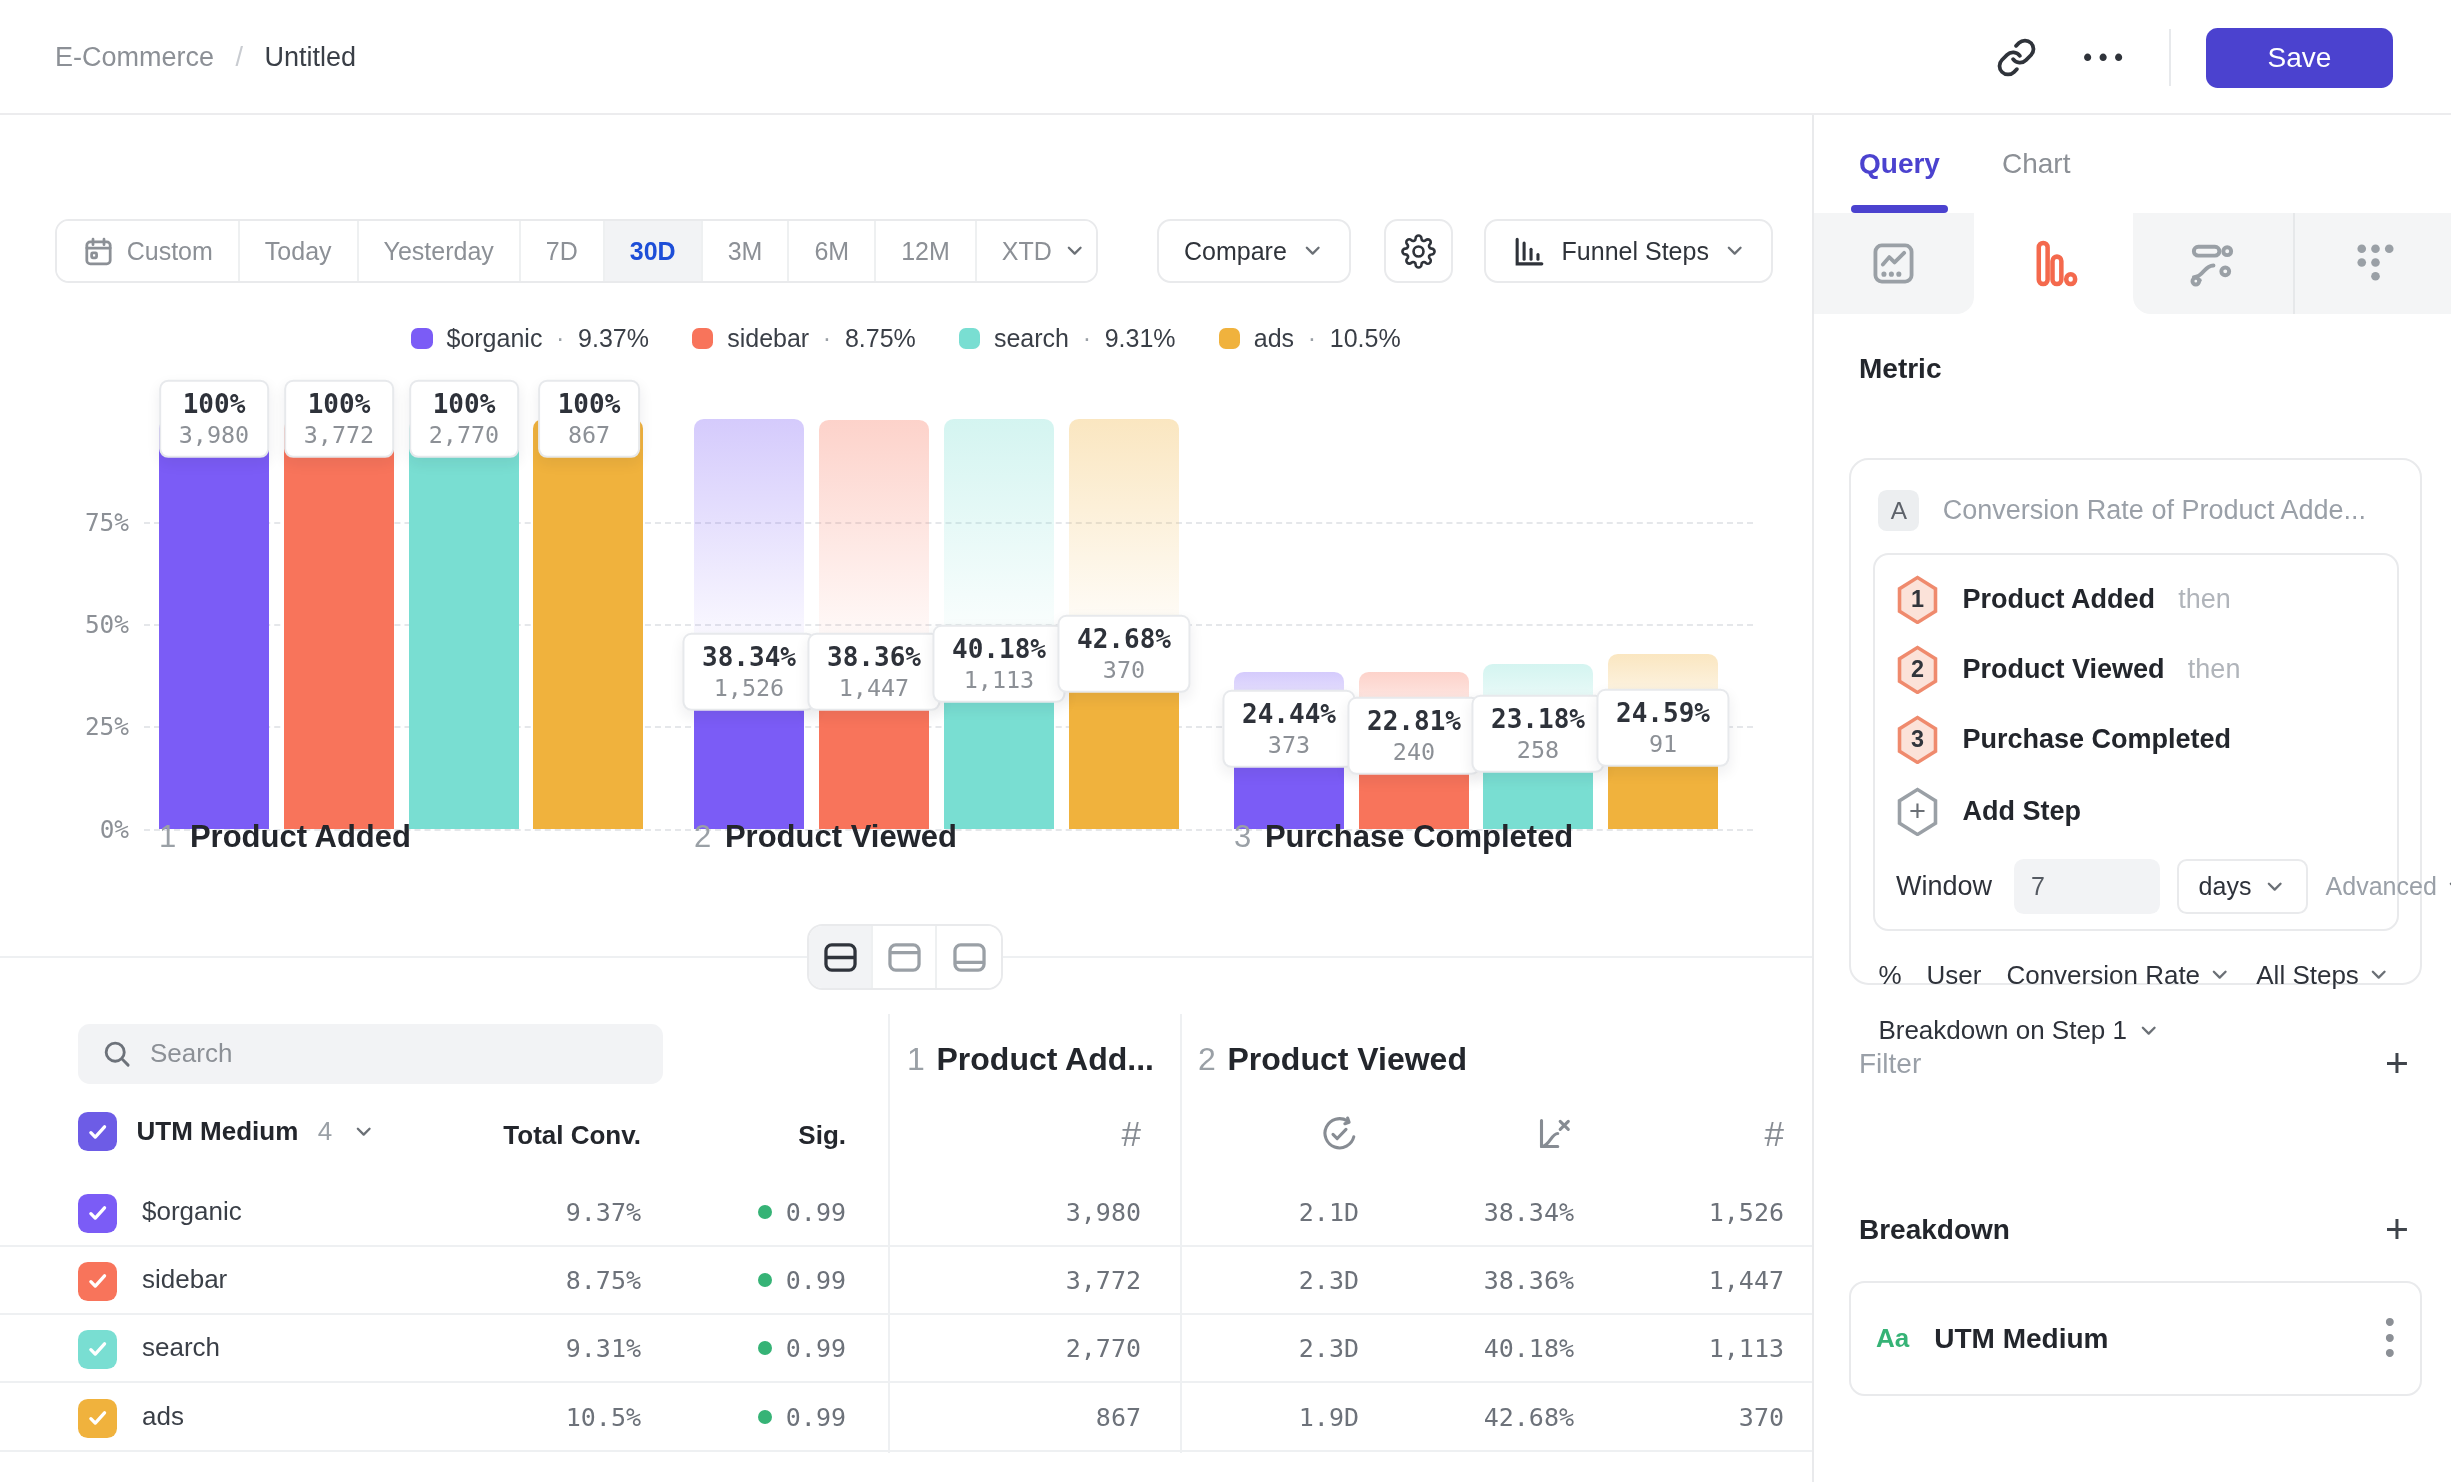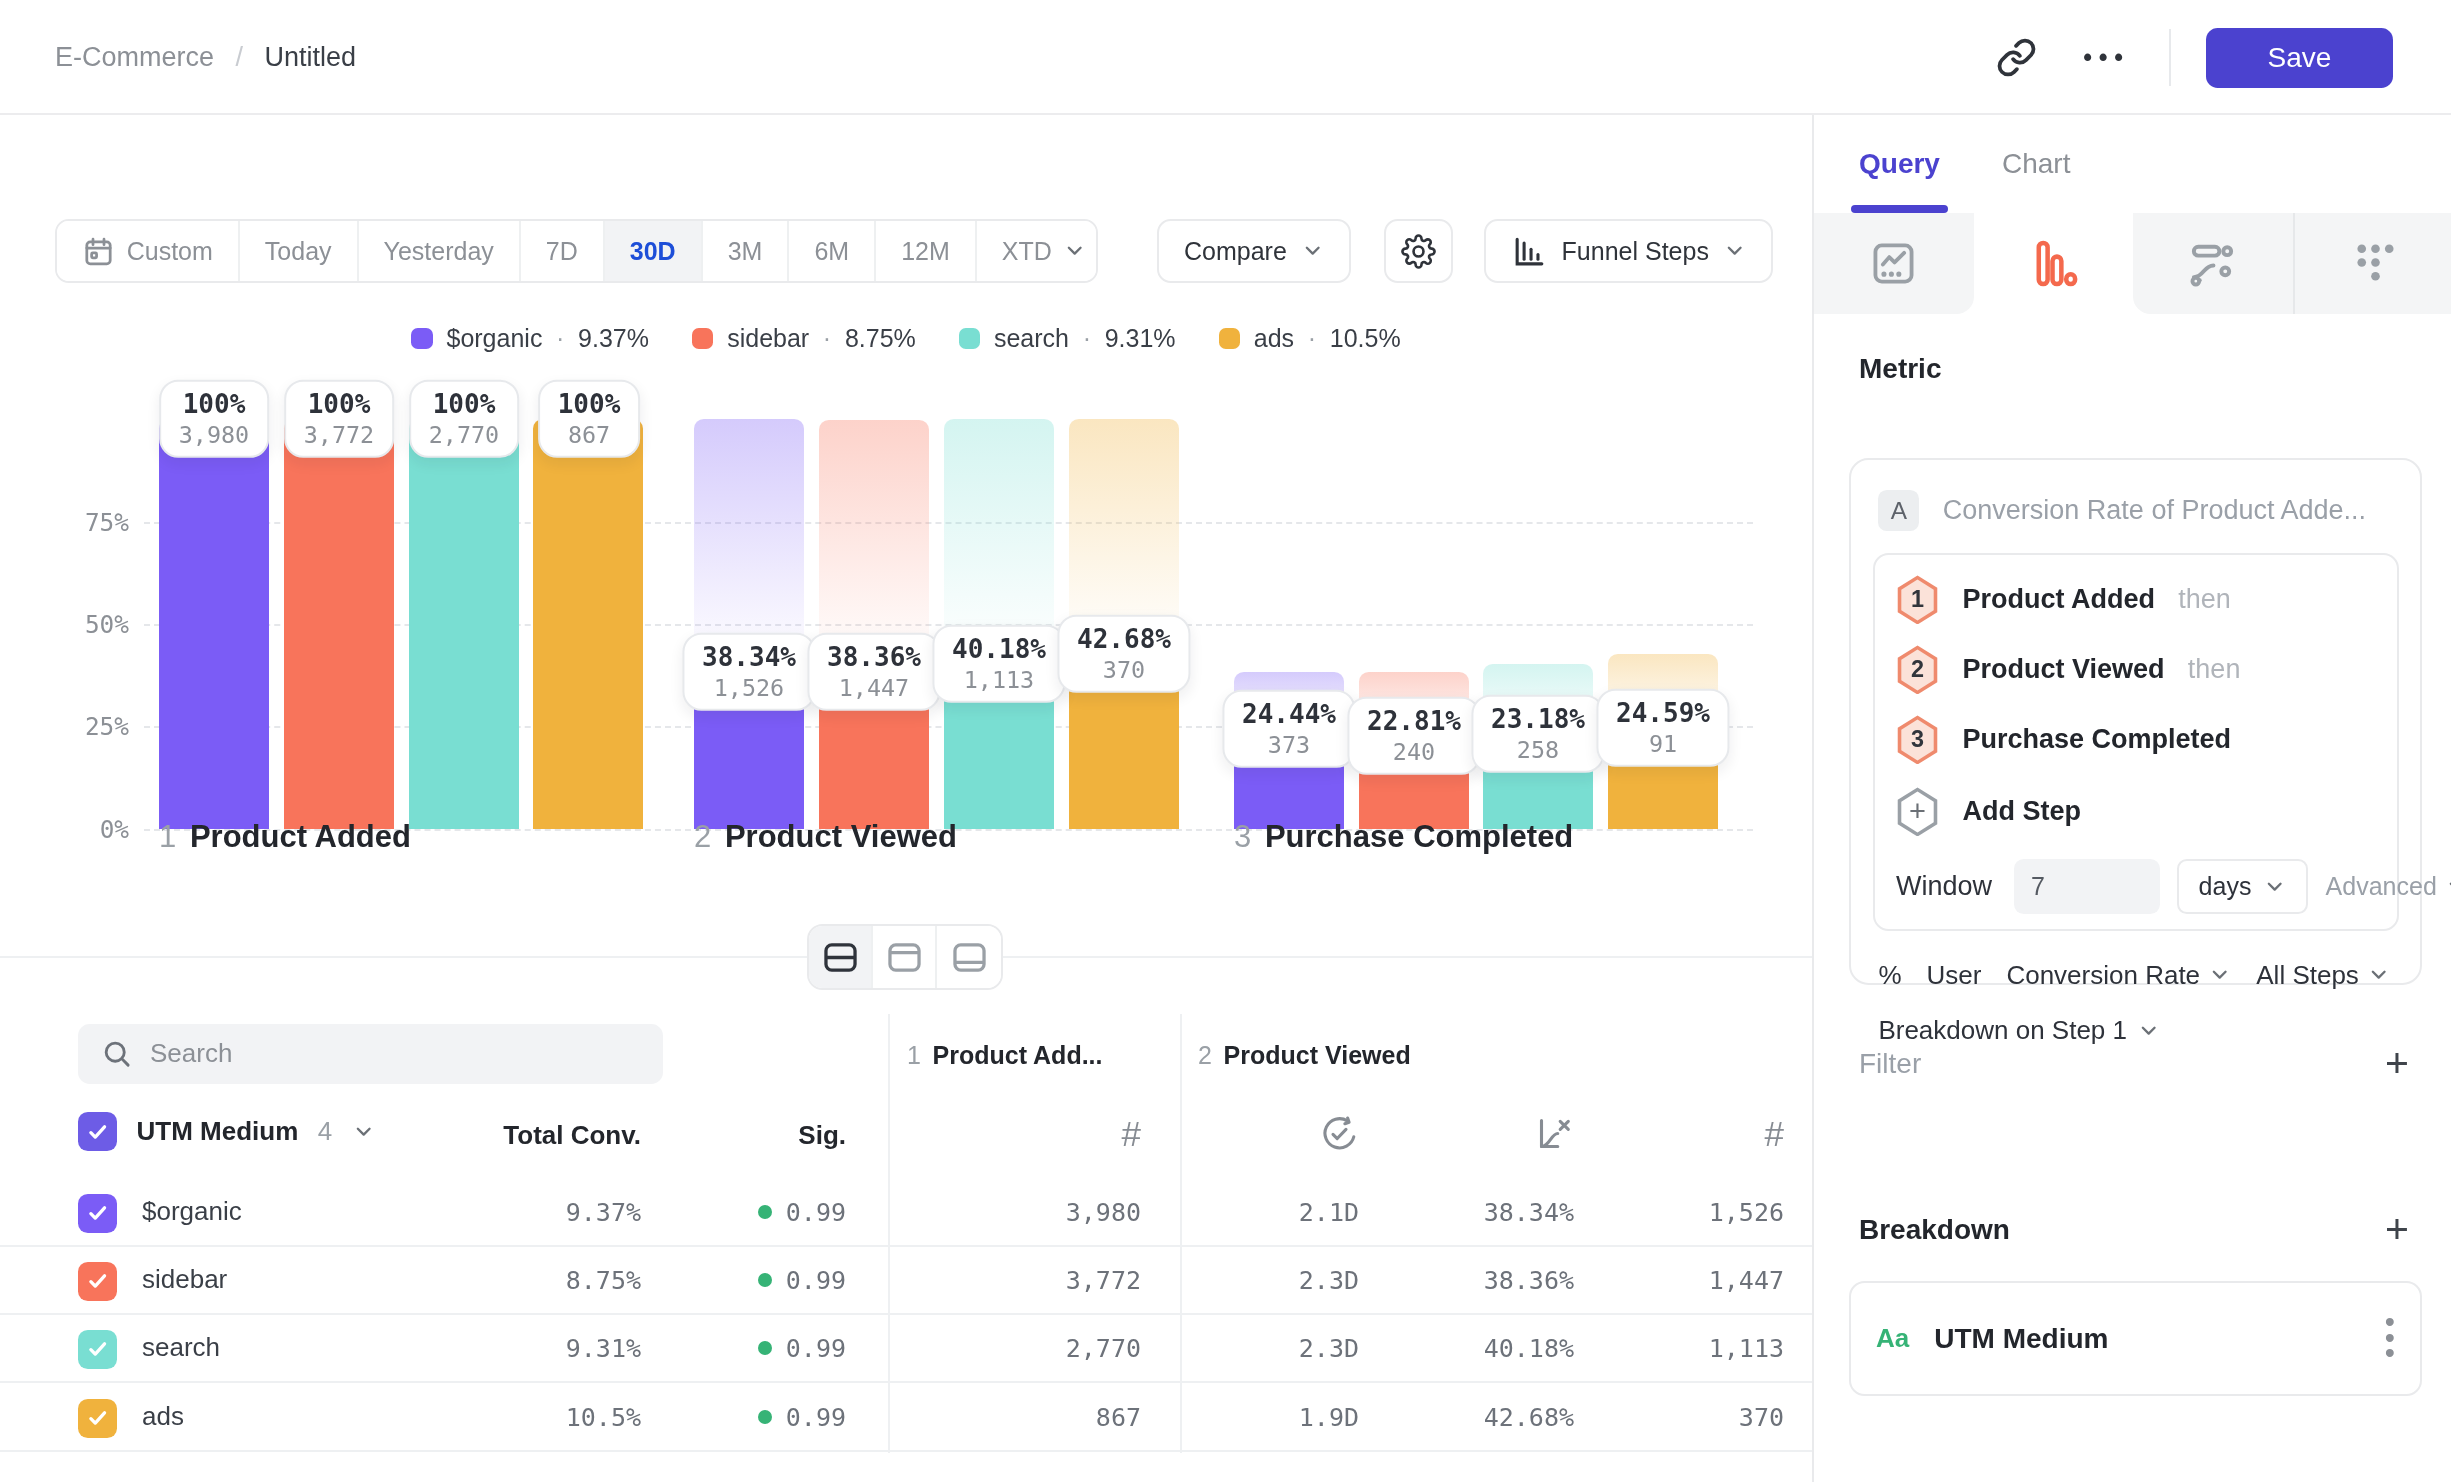--- a/index.html
+++ b/index.html
@@ -48,21 +48,21 @@
   
   .chart-area { position:absolute; left:0; top:0; width:1812px; height:878px; }
   .gridline { position:absolute; left:144px; right:59px; border-top:2px dashed #e5e7ea; }
   .ytick { position:absolute; left:39px; width:90px; text-align:right; font-size:24.4px; color:#8c9096;
            transform:translateY(-50%); }
   .plot { position:absolute; left:0; top:304px; width:1812px; height:410px; }
   .bar-solid { position:absolute; bottom:0; }
   .bar-solid.r-top { border-radius:9.8px 9.8px 0 0; }
   .bar-ghost { position:absolute; border-radius:9.8px 9.8px 0 0; }
   .bar-tip { position:absolute; transform:translate(-50%,50%); background:#fff; border:2px solid #e7e9ec;
-             border-radius:19px; padding:6.8px 17.6px; text-align:center; white-space:nowrap;
+             border-radius:9px; padding:6.8px 17.6px; text-align:center; white-space:nowrap;
              box-shadow:0 5.9px 13.7px rgba(25,28,40,.07); z-index:5; }
   .tip-pct { font-family:"DejaVu Sans Mono",monospace; font-size:26px; font-weight:700; color:#2e323a; }
   .tip-count { font-family:"DejaVu Sans Mono",monospace; font-size:23.4px; color:#8c9096; margin-top:2px; }
   .step-label { position:absolute; top:704px; font-size:31px; white-space:nowrap; }
   .step-label .num { color:#9aa0a6; margin-right:13.7px; }
   .step-label .nm { color:#23262c; font-weight:700; }
 
   
   .content-divider { position:absolute; left:0; top:841px; width:1812px; border-top:2px solid #eef0f2; }
   .vtoggle { position:absolute; left:807px; top:809px; display:flex; border:2px solid #e9eaec; border-radius:15.6px;
@@ -73,21 +73,21 @@
   .vt-seg.sel { background:#f2f3f5; color:#2f333b; }
 
   
   .btable { position:absolute; left:0; top:899px; width:1812px; height:468px; }
   .search-box { position:absolute; left:78px; top:9.8px; width:585px; height:60px; background:#f2f3f5;
                 border-radius:11.7px; display:flex; align-items:center; gap:17.6px; padding:0 23.4px; }
   .search-box input { border:none; background:transparent; outline:none; font-size:26px; color:#3a3f47;
                       font-family:inherit; width:100%; }
   .search-box input::placeholder { color:#8c9096; }
   .colsep { position:absolute; top:0; width:2px; height:439px; background:#eef0f2; }
-  .grp-title { position:absolute; top:27px; font-size:25px; white-space:nowrap; }
+  .grp-title { position:absolute; top:27px; font-size:32px; white-space:nowrap; }
   .grp-title .num { color:#9aa0a6; margin-right:11.7px; font-weight:400; }
   .grp-title .nm { color:#23262c; font-weight:700; }
   .hdr-row { position:absolute; left:0; top:98px; width:1812px; height:55px; }
   .hdr-left { position:absolute; left:78px; top:0; display:flex; align-items:center; gap:19.5px; }
   .hdr-name { font-size:26px; font-weight:700; color:#23262c; }
   .hdr-count { font-size:26px; color:#9aa0a6; }
   .hdr-col { position:absolute; top:7.8px; font-size:26px; font-weight:700; color:#23262c; }
   .icon-col { position:absolute; top:2px; color:#878c93; }
   .r-col1 { right:1171px; } .r-col2 { right:966px; } .r-col3 { right:671px; }
   .r-col4 { right:453px; }  .r-col5 { right:238px; } .r-col6 { right:28px; }

